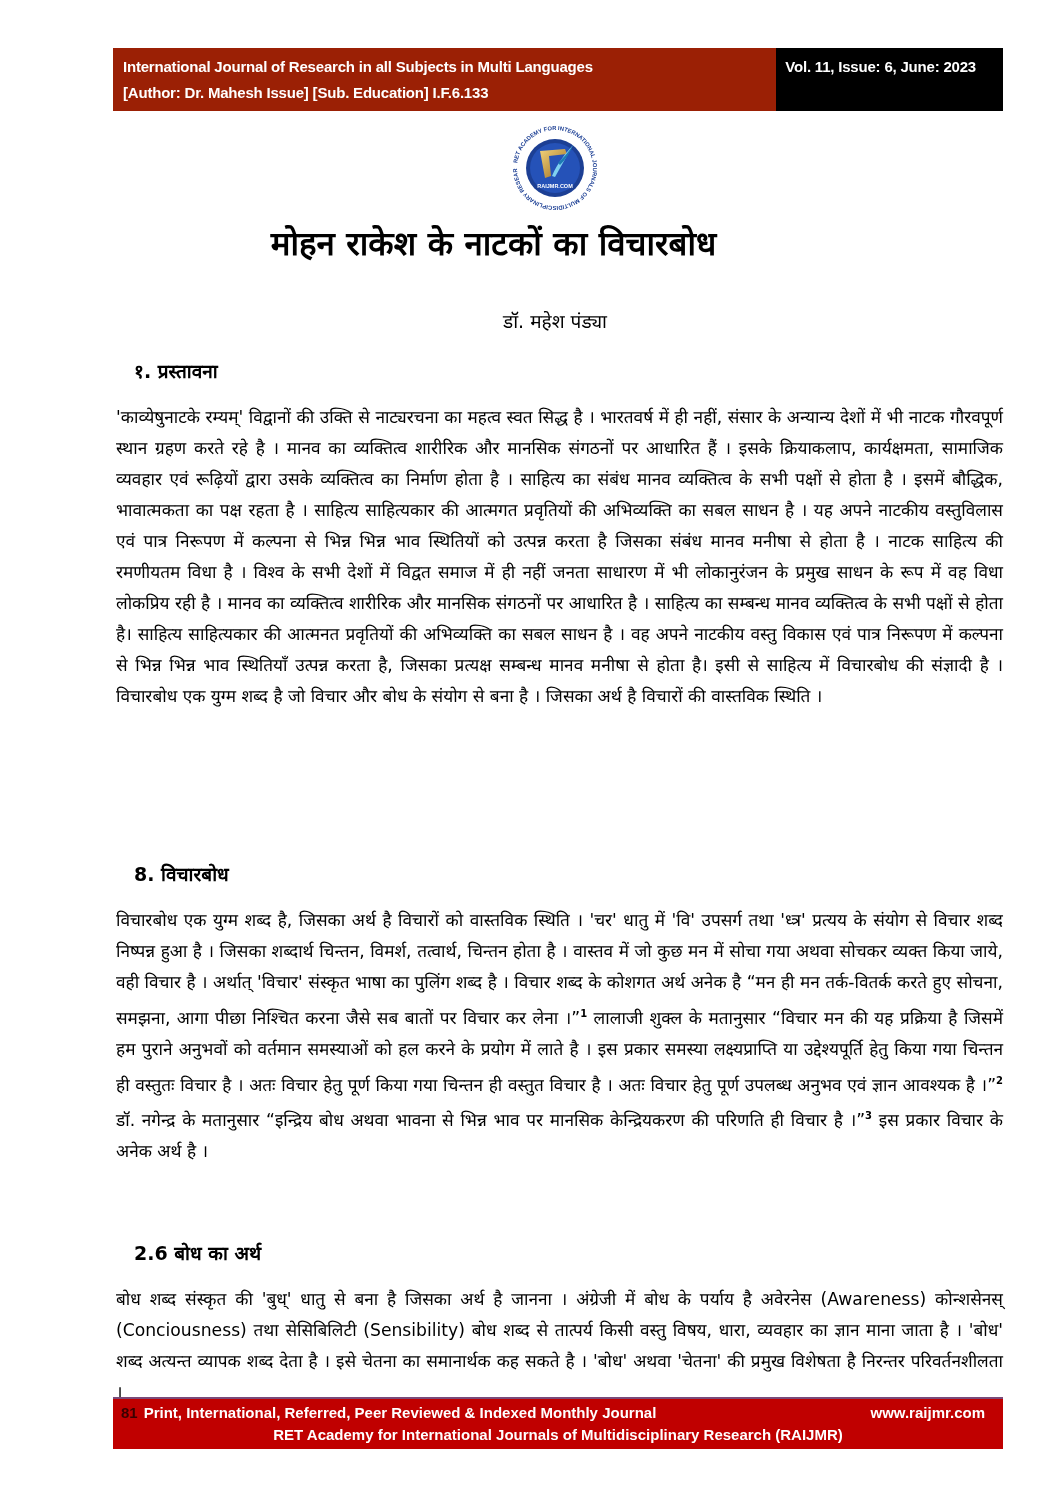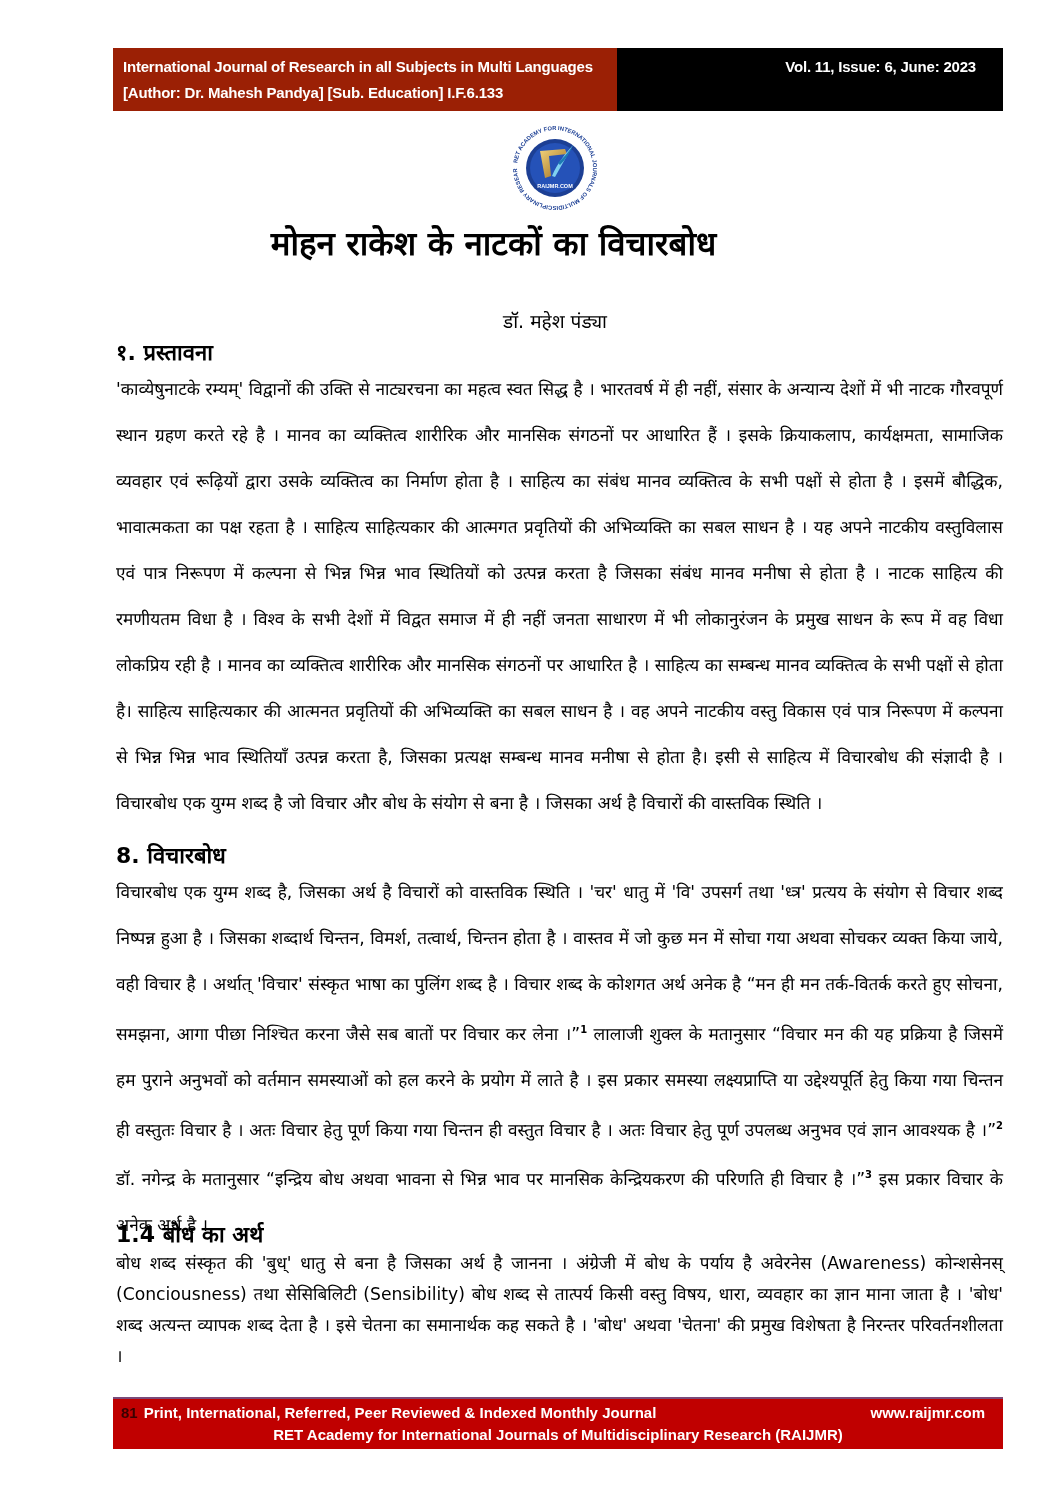--- a/index.html
+++ b/index.html
@@ -1,58 +1,58 @@
 <!DOCTYPE html>
 <html><head>
 <meta charset="utf-8">
 <style>
   html, body { margin: 0; padding: 0; background: #ffffff; }
   body { width: 1058px; height: 1497px; position: relative; overflow: hidden;
          font-family: "DejaVu Sans", sans-serif; color: #000; }
 
   
   .hdr { position: absolute; left: 113px; top: 48px; width: 890px; height: 63px; display: flex; }
-  .hdr-left { background: #9b2005; width: 504px; padding: 6px 0 0 10px; box-sizing: border-box; }
+  .hdr-left { background: #9b2005; width: 663px; padding: 6px 0 0 10px; box-sizing: border-box; }
   .hdr-right { background: #000000; flex: 1; padding: 6px 27px 0 0; box-sizing: border-box; text-align: right; }
   .hdr-line { color: #ffffff; font-family: "Liberation Sans", sans-serif; font-weight: bold;
               font-size: 15px; line-height: 26px; white-space: nowrap; letter-spacing: -0.2px; }
 
   
   .logo { position: absolute; left: 505px; top: 118px; width: 100px; height: 100px; }
 
   
   .title { position: absolute; left: 0; width: 987px; top: 222px; text-align: center;
            font-family: "DejaVu Sans", sans-serif; font-weight: bold; font-size: 33px; line-height: 44px; }
   .author { position: absolute; left: 0; width: 1110px; top: 308px; text-align: center;
             font-family: "DejaVu Sans", sans-serif; font-size: 19px; line-height: 26px; }
 
   
   .content { position: absolute; left: 116px; width: 887px; }
-  .section-head { font-family: "DejaVu Sans", sans-serif; font-weight: bold; font-size: 22px; line-height: 26px; margin: 0; }
-  .para { font-family: "DejaVu Sans", sans-serif; font-size: 17.2px; line-height: 46px;
+  .section-head { font-family: "DejaVu Sans", sans-serif; font-weight: bold; font-size: 19px; line-height: 26px; margin: 18px; }
+  .para { font-family: "DejaVu Sans", sans-serif; font-size: 17.2px; line-height: 31px;
           text-align: justify; margin: 0; }
   .para.wide { line-height: 31px; }
   sup { font-size: 10px; font-weight: bold; }
 
   
   .ftr { position: absolute; left: 113px; top: 1397px; width: 890px; height: 52px; background: #c00000;
          border-top: 2px solid #7a4a7a; box-sizing: border-box; }
   .ftr-line1 { position: absolute; left: 8px; top: 3px; right: 18px; display: flex; justify-content: space-between;
                font-family: "Liberation Sans", sans-serif; font-weight: bold; font-size: 15px; line-height: 22px; color: #fff; }
   .ftr-num { color: #3a0000; margin-right: 6px; }
   .ftr-line2 { position: absolute; left: 0; right: 0; top: 25px; text-align: center;
                font-family: "Liberation Sans", sans-serif; font-weight: bold; font-size: 15px; line-height: 22px; color: #fff; }
 </style>
 </head>
 <body>
 
 <div class="hdr">
   <div class="hdr-left">
     <div class="hdr-line">International Journal of Research in all Subjects in Multi Languages</div>
-    <div class="hdr-line">[Author: Dr. Mahesh Pandya] [Sub. Education] I.F.6.133</div>
+    <div class="hdr-line">[Author: Dr. Mahesh Issue] [Sub. Education] I.F.6.133</div>
   </div>
   <div class="hdr-right">
     <div class="hdr-line">Vol. 11, Issue: 6, June: 2023</div>
   </div>
 </div>
 
 <div class="logo">
   <svg width="100" height="100" viewBox="0 0 100 100">
     <defs>
       <path id="ringpath" d="M50,50 m-38,0 a38,38 0 1,1 76,0 a38,38 0 1,1 -76,0"></path>
@@ -81,21 +81,21 @@
   <h2 class="section-head">१. प्रस्तावना</h2>
   <p class="para">'काव्येषुनाटके रम्यम्' विद्वानों की उक्ति से नाट्यरचना का महत्व स्वत सिद्ध है । भारतवर्ष में ही नहीं, संसार के अन्यान्य देशों में भी नाटक गौरवपूर्ण स्थान ग्रहण करते रहे है । मानव का व्यक्तित्व शारीरिक और मानसिक संगठनों पर आधारित हैं । इसके क्रियाकलाप, कार्यक्षमता, सामाजिक व्यवहार एवं रूढ़ियों द्वारा उसके व्यक्तित्व का निर्माण होता है । साहित्य का संबंध मानव व्यक्तित्व के सभी पक्षों से होता है । इसमें बौद्धिक, भावात्मकता का पक्ष रहता है । साहित्य साहित्यकार की आत्मगत प्रवृतियों की अभिव्यक्ति का सबल साधन है । यह अपने नाटकीय वस्तुविलास एवं पात्र निरूपण में कल्पना से भिन्न भिन्न भाव स्थितियों को उत्पन्न करता है जिसका संबंध मानव मनीषा से होता है । नाटक साहित्य की रमणीयतम विधा है । विश्व के सभी देशों में विद्वत समाज में ही नहीं जनता साधारण में भी लोकानुरंजन के प्रमुख साधन के रूप में वह विधा लोकप्रिय रही है । मानव का व्यक्तित्व शारीरिक और मानसिक संगठनों पर आधारित है । साहित्य का सम्बन्ध मानव व्यक्तित्व के सभी पक्षों से होता है। साहित्य साहित्यकार की आत्मनत प्रवृतियों की अभिव्यक्ति का सबल साधन है । वह अपने नाटकीय वस्तु विकास एवं पात्र निरूपण में कल्पना से भिन्न भिन्न भाव स्थितियाँ उत्पन्न करता है, जिसका प्रत्यक्ष सम्बन्ध मानव मनीषा से होता है। इसी से साहित्य में विचारबोध की संज्ञादी है । विचारबोध एक युग्म शब्द है जो विचार और बोध के संयोग से बना है । जिसका अर्थ है विचारों की वास्तविक स्थिति ।</p>
 </div>
 
 <div class="content" style="top:843px;">
   <h2 class="section-head">8. विचारबोध</h2>
   <p class="para"><span>विचारबोध एक युग्म शब्द है, जिसका अर्थ है विचारों को वास्तविक स्थिति । 'चर' धातु में 'वि' उपसर्ग तथा 'ध्त्र' प्रत्यय के संयोग से विचार शब्द निष्पन्न हुआ है । जिसका शब्दार्थ चिन्तन, विमर्श, तत्वार्थ, चिन्तन होता है । वास्तव में जो कुछ मन में सोचा गया अथवा सोचकर व्यक्त किया जाये, वही विचार है । अर्थात् 'विचार' संस्कृत भाषा का पुलिंग शब्द है । विचार शब्द के कोशगत अर्थ अनेक है “मन ही मन तर्क-वितर्क करते हुए सोचना, समझना, आगा पीछा निश्चित करना जैसे सब बातों पर विचार कर लेना ।”</span><sup>1</sup><span> लालाजी शुक्ल के मतानुसार “विचार मन की यह प्रक्रिया है जिसमें हम पुराने अनुभवों को वर्तमान समस्याओं को हल करने के प्रयोग में लाते है । इस प्रकार समस्या लक्ष्यप्राप्ति या उद्देश्यपूर्ति हेतु किया गया चिन्तन ही वस्तुतः विचार है । अतः विचार हेतु पूर्ण किया गया चिन्तन ही वस्तुत विचार है । अतः विचार हेतु पूर्ण उपलब्ध अनुभव एवं ज्ञान आवश्यक है ।”</span><sup>2</sup><span> डॉ. नगेन्द्र के मतानुसार “इन्द्रिय बोध अथवा भावना से भिन्न भाव पर मानसिक केन्द्रियकरण की परिणति ही विचार है ।”</span><sup>3</sup><span> इस प्रकार विचार के अनेक अर्थ है ।</span></p>
 </div>
 
 <div class="content" style="top:1222px;">
-  <h2 class="section-head">1.4 बोध का अर्थ</h2>
+  <h2 class="section-head">2.6 बोध का अर्थ</h2>
   <p class="para wide">बोध शब्द संस्कृत की 'बुध्' धातु से बना है जिसका अर्थ है जानना । अंग्रेजी में बोध के पर्याय है अवेरनेस (Awareness) कोन्शसेनस् (Conciousness) तथा सेसिबिलिटी (Sensibility) बोध शब्द से तात्पर्य किसी वस्तु विषय, धारा, व्यवहार का ज्ञान माना जाता है । 'बोध' शब्द अत्यन्त व्यापक शब्द देता है । इसे चेतना का समानार्थक कह सकते है । 'बोध' अथवा 'चेतना' की प्रमुख विशेषता है निरन्तर परिवर्तनशीलता ।</p>
 </div>
 
 <div class="ftr">
   <div class="ftr-line1">
     <span><span class="ftr-num">81</span><span>Print, International, Referred, Peer Reviewed &amp; Indexed Monthly Journal</span></span>
     <span>www.raijmr.com</span>
   </div>
   <div class="ftr-line2">RET Academy for International Journals of Multidisciplinary Research (RAIJMR)</div>
 </div>

